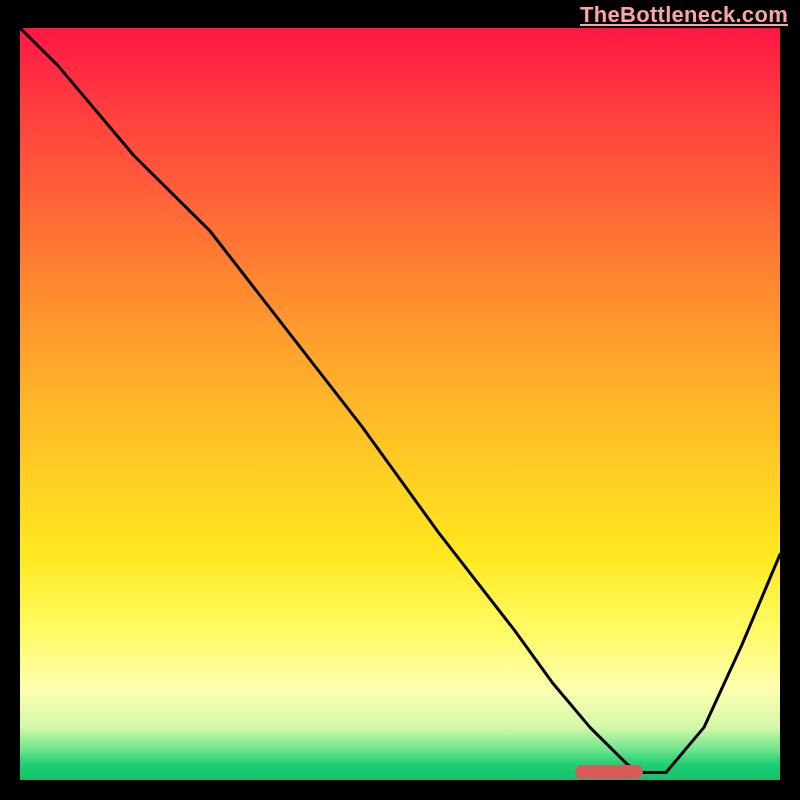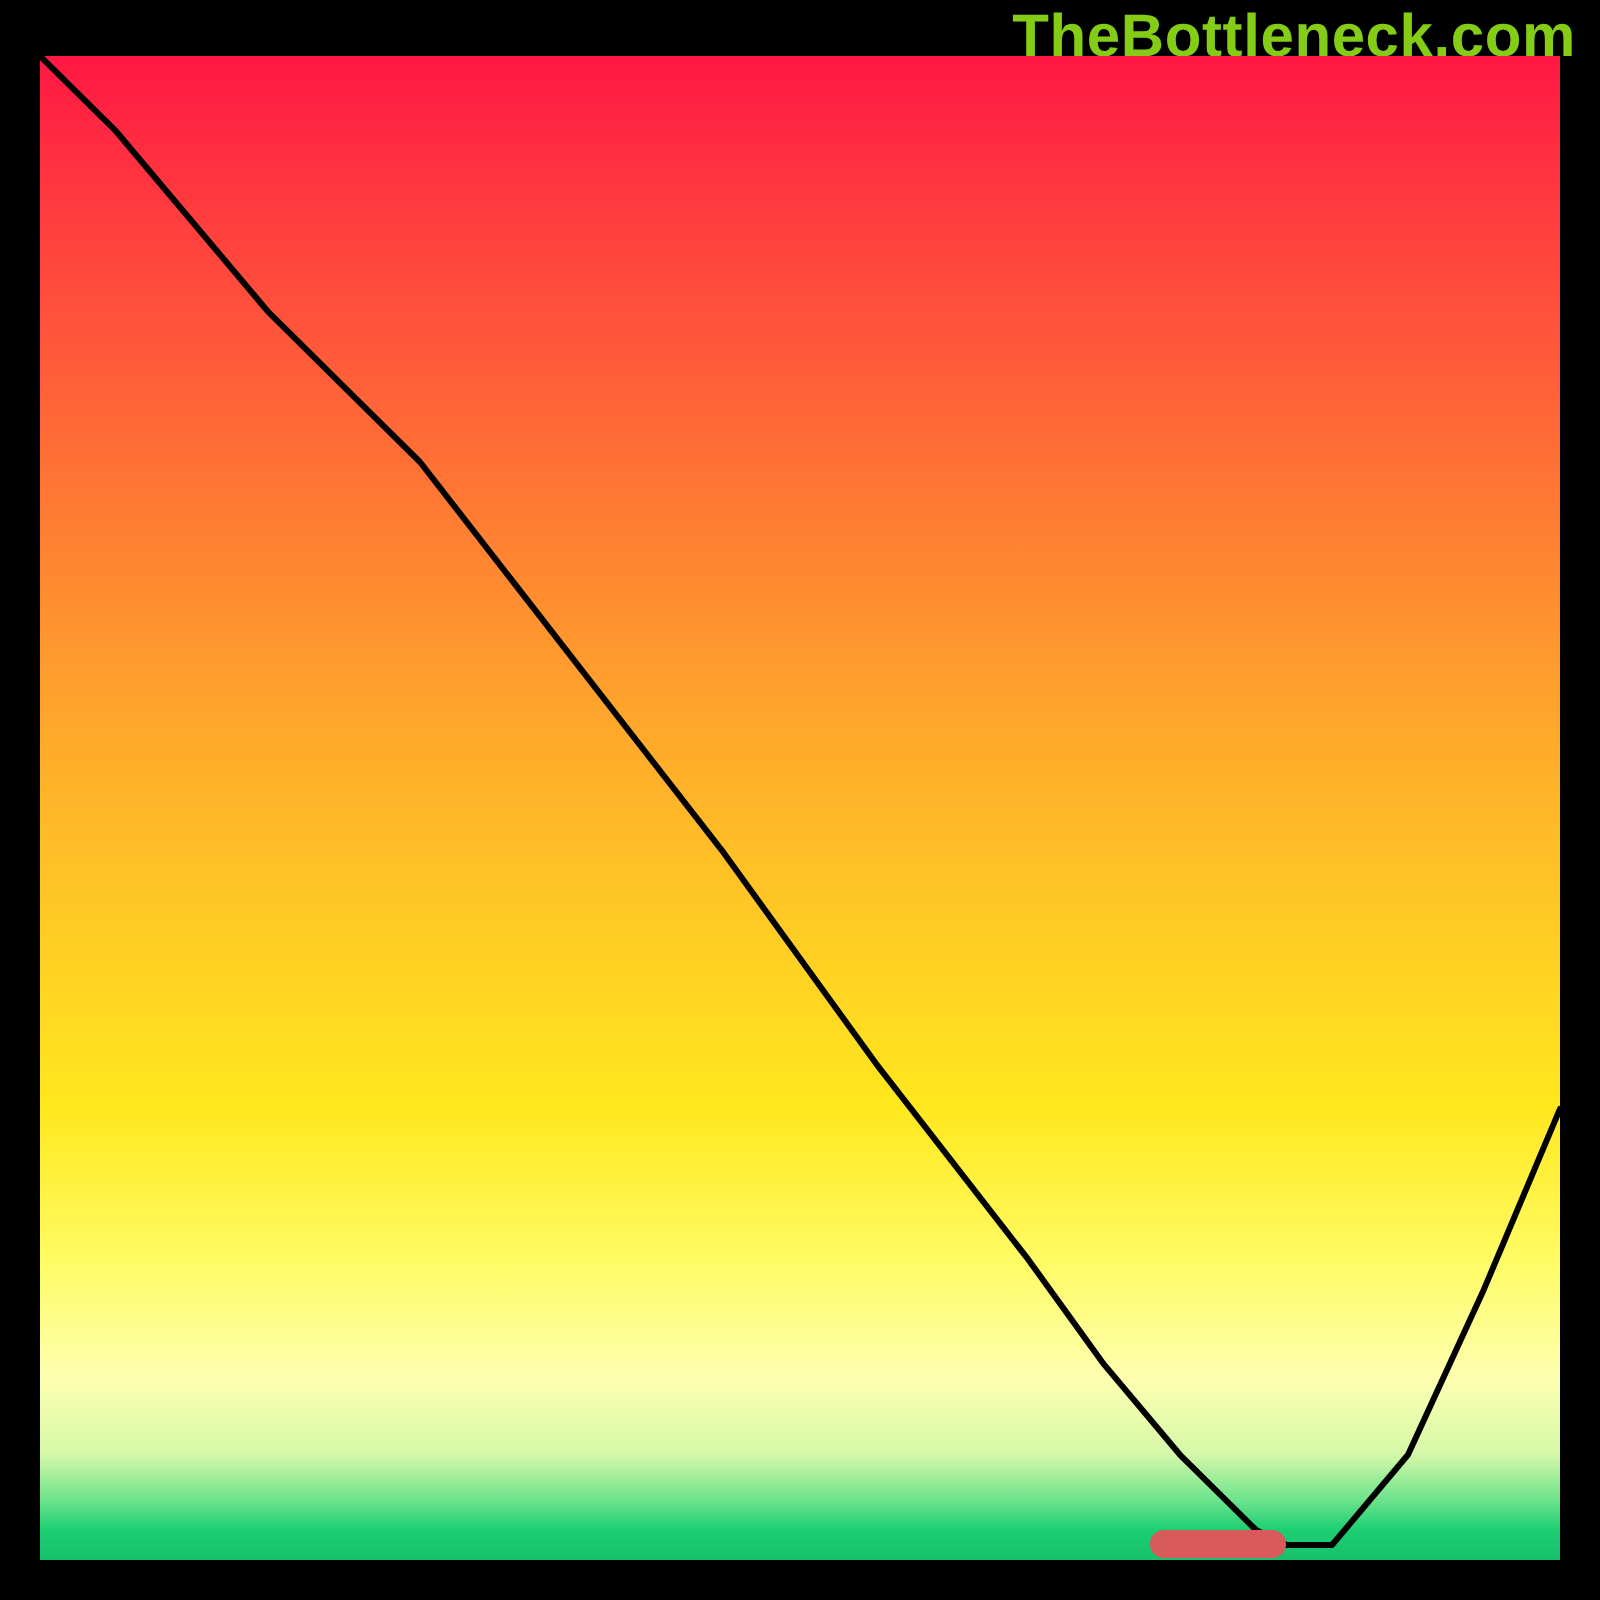--- a/index.html
+++ b/index.html
@@ -14,25 +14,26 @@
   .outer {
     position: relative;
     width: 800px;
     height: 800px;
     background: #000;
   }
   .watermark {
     position: absolute;
     top: 2px;
     right: 12px;
-    font-size: 30px;
+    font-size: 22px;
     font-weight: 600;
-    color: #84cc16;
+    color: #fca5a5;
     letter-spacing: 0.3px;
     user-select: none;
+    text-decoration: underline;
   }
   .plot {
     position: absolute;
     left: 20px;
     top: 28px;
     width: 760px;
     height: 752px;
     background: linear-gradient(to bottom,
       #ff1744 0%,
       #ff3b3f 10%,

